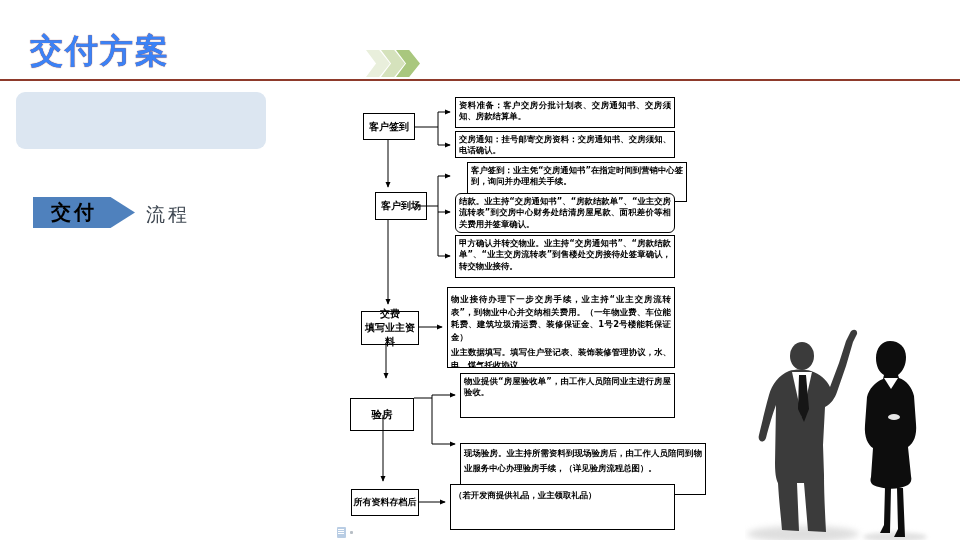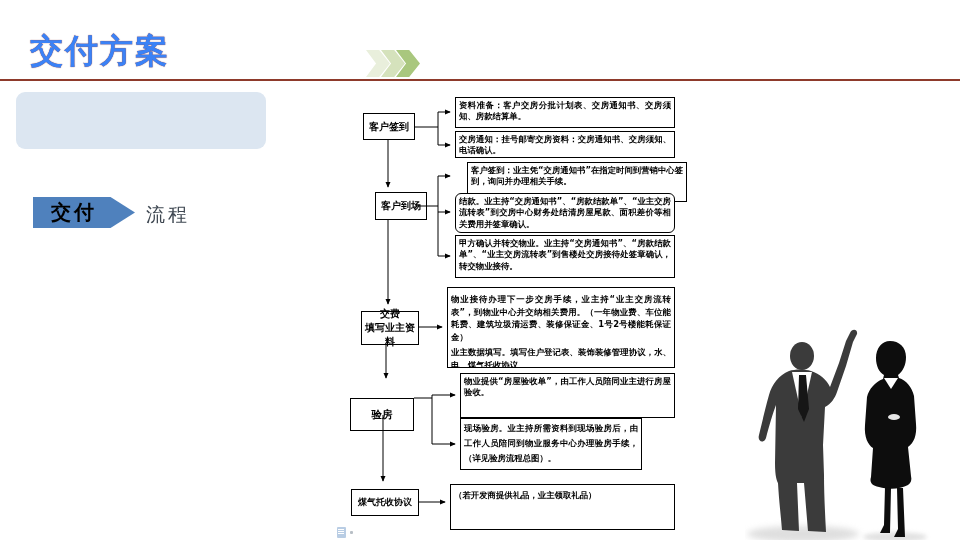--- a/index.html
+++ b/index.html
@@ -62,21 +62,21 @@
   }
   .note p{margin:2px 0;}
   .r1a{left:455px;top:97px;width:220px;height:31px;}
   .r1b{left:455px;top:131px;width:220px;height:27px;}
   .r2a{left:467px;top:162px;width:220px;height:40px;}
   .r2b{left:455px;top:193px;width:220px;height:40px;border-radius:6px;}
   .r2c{left:455px;top:235px;width:220px;height:43px;}
   .r3 {left:447px;top:287px;width:228px;height:81px;line-height:1.5;}
   .r3 p{margin:3px 0;}
   .r4a{left:460px;top:373px;width:215px;height:45px;}
-  .r4b{left:460px;top:418px;width:182px;height:52px;line-height:1.8;}
+  .r4b{left:460px;top:443px;width:246px;height:52px;line-height:1.8;}
   .r5 {left:450px;top:484px;width:225px;height:46px;}
   .r5 p{margin:3px 0;}
   .connectors{position:absolute;left:0;top:0;width:960px;height:540px;pointer-events:none;}
   
   .doc-icon{
     position:absolute;left:337px;top:527px;width:9px;height:11px;
     background:#b9cde4;border-radius:1px;
   }
   .doc-icon::after{
     content:"";position:absolute;left:1px;top:2px;width:6px;height:1px;
@@ -114,21 +114,21 @@
   <span>客户到场</span>
 </div>
 <div class="node b3">
   <span>交费</span>
   <span>填写业主资料</span>
 </div>
 <div class="node b4">
   <span>验房</span>
 </div>
 <div class="node b5">
-  <span>煤气托收协议</span>
+  <span>所有资料存档后</span>
 </div>
 
 <div class="note r1a">资料准备：客户交房分批计划表、交房通知书、交房须知、房款结算单。</div>
 <div class="note r1b">交房通知：挂号邮寄交房资料：交房通知书、交房须知、电话确认。</div>
 <div class="note r2a">客户签到：业主凭“交房通知书”在指定时间到营销中心签到，询问并办理相关手续。</div>
 <div class="note r2b">结款。业主持“交房通知书”、“房款结款单”、“业主交房流转表”到交房中心财务处结清房屋尾款、面积差价等相关费用并签章确认。</div>
 <div class="note r2c">甲方确认并转交物业。业主持“交房通知书”、“房款结款单”、“业主交房流转表”到售楼处交房接待处签章确认，转交物业接待。</div>
 <div class="note r3">
   <p>物业接待办理下一步交房手续，业主持“业主交房流转表”，到物业中心并交纳相关费用。（一年物业费、车位能耗费、建筑垃圾清运费、装修保证金、1号2号楼能耗保证金）</p>
   <p>业主数据填写。填写住户登记表、装饰装修管理协议，水、电、煤气托收协议。</p>

